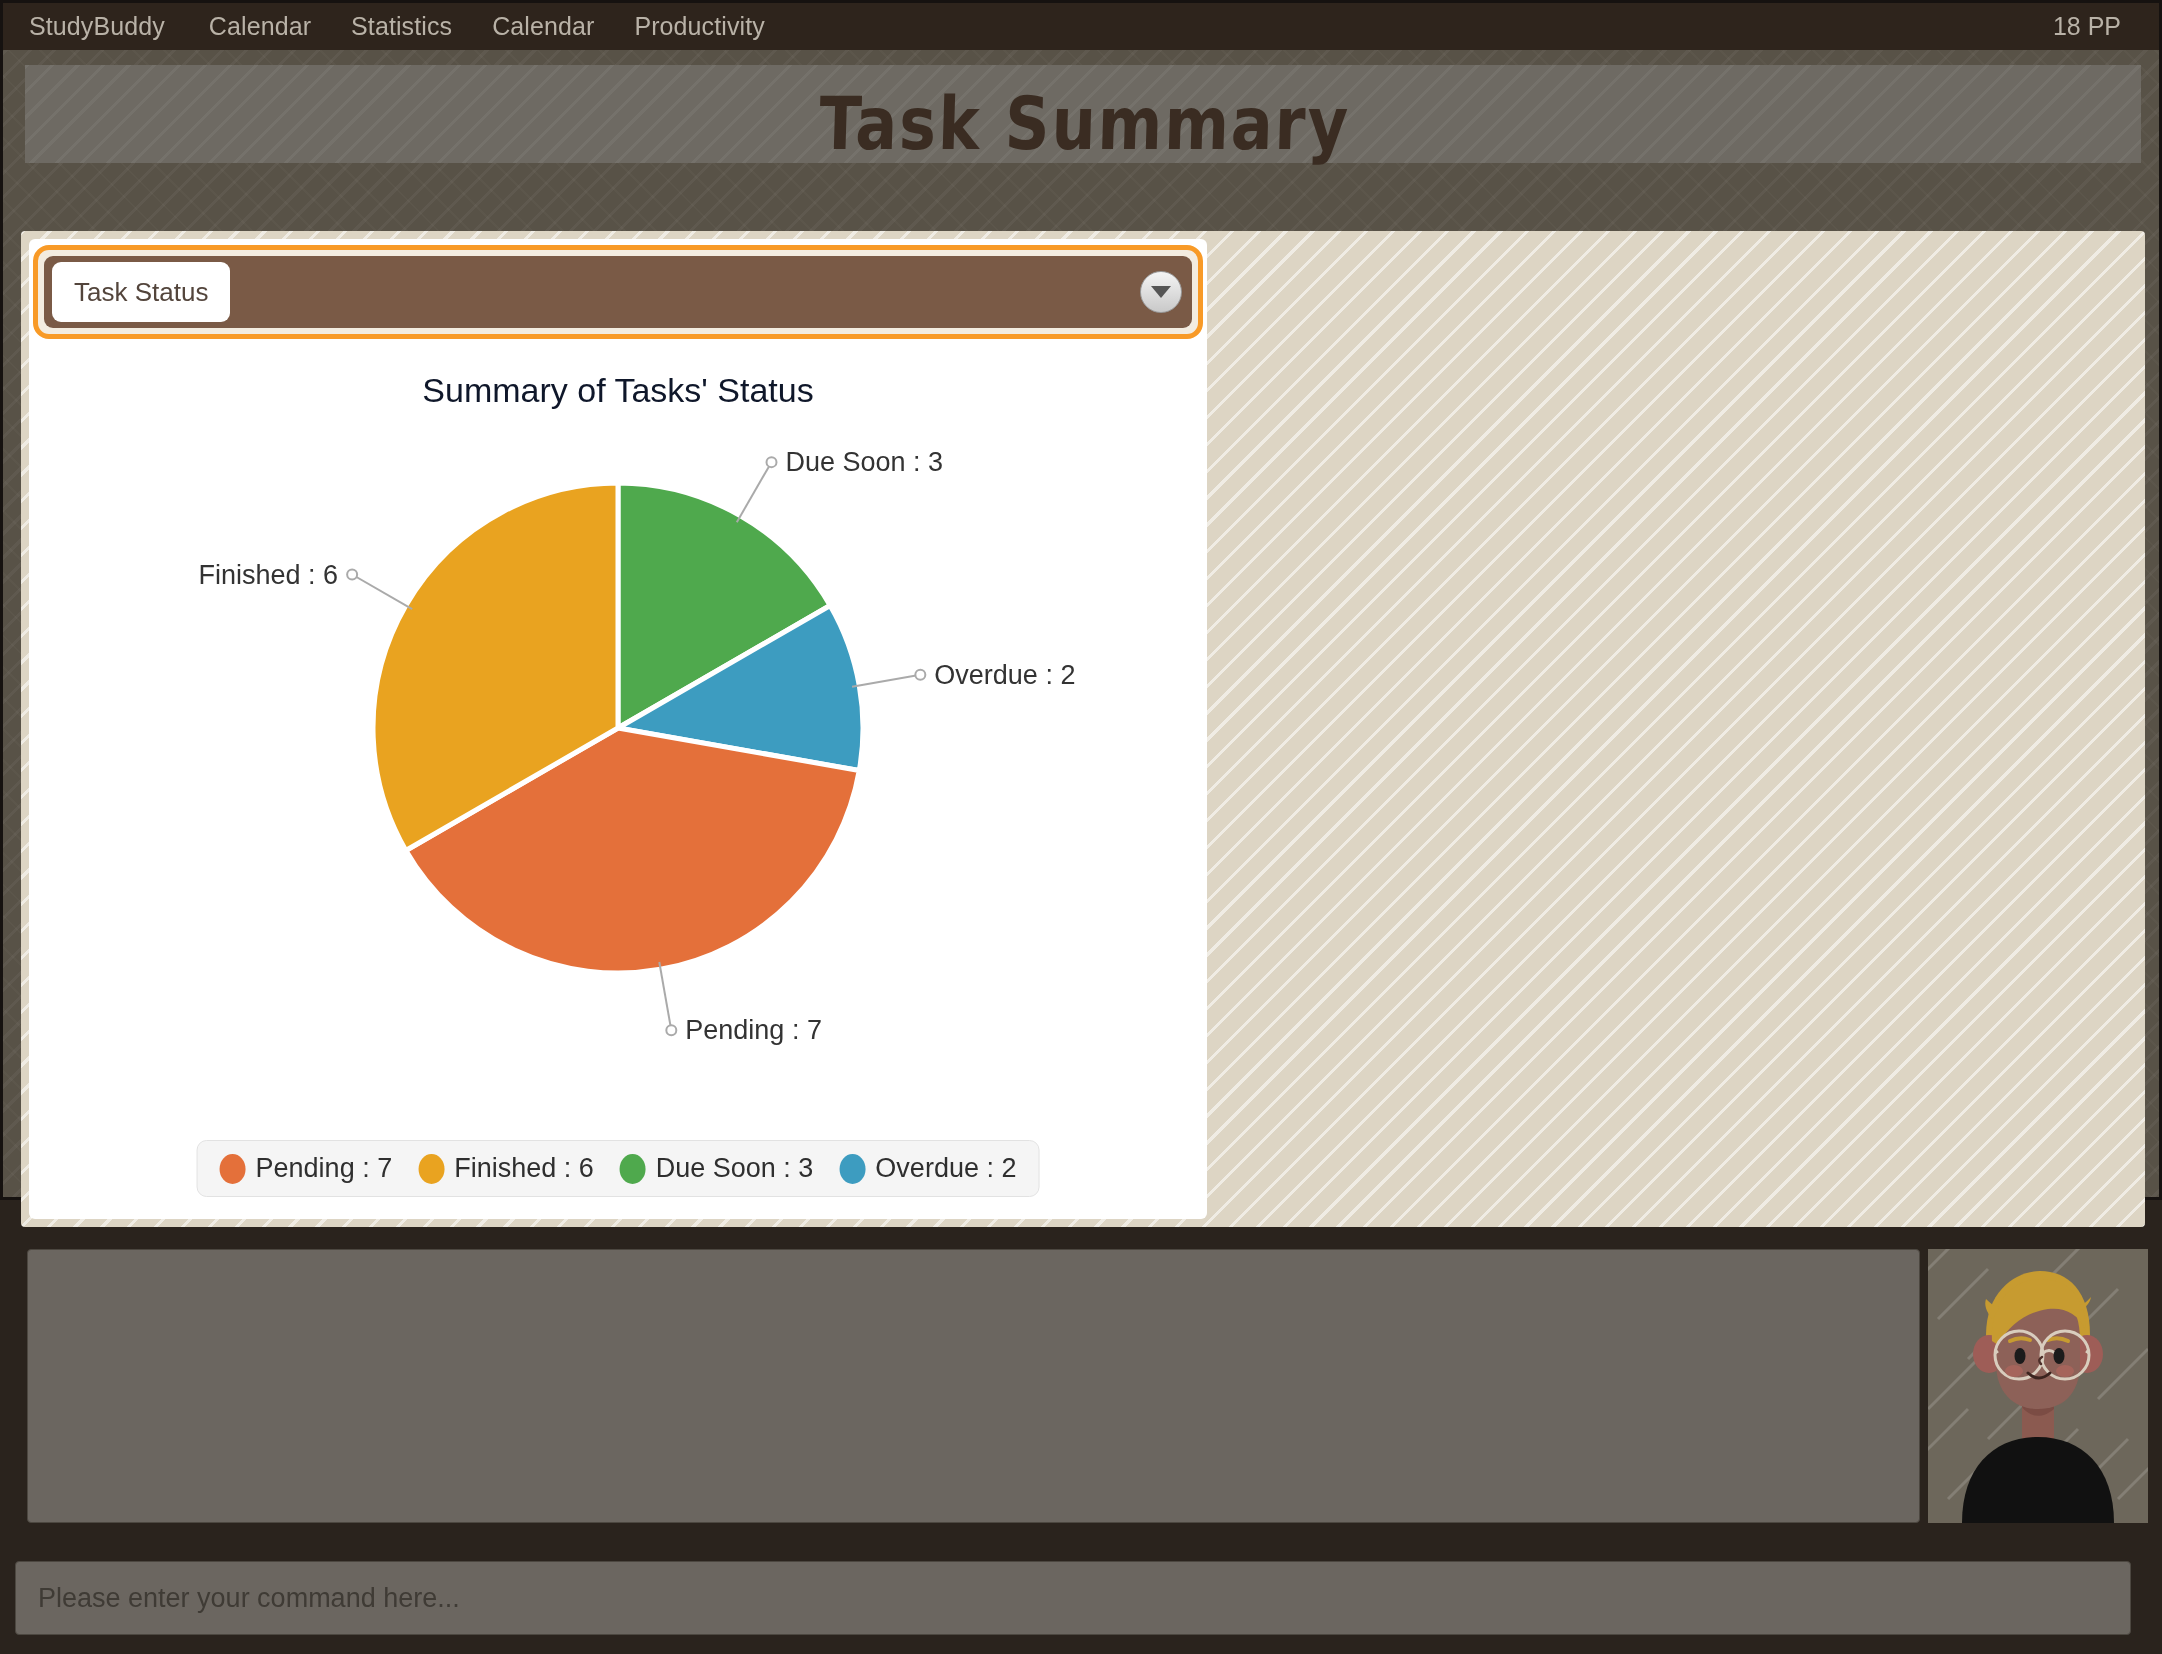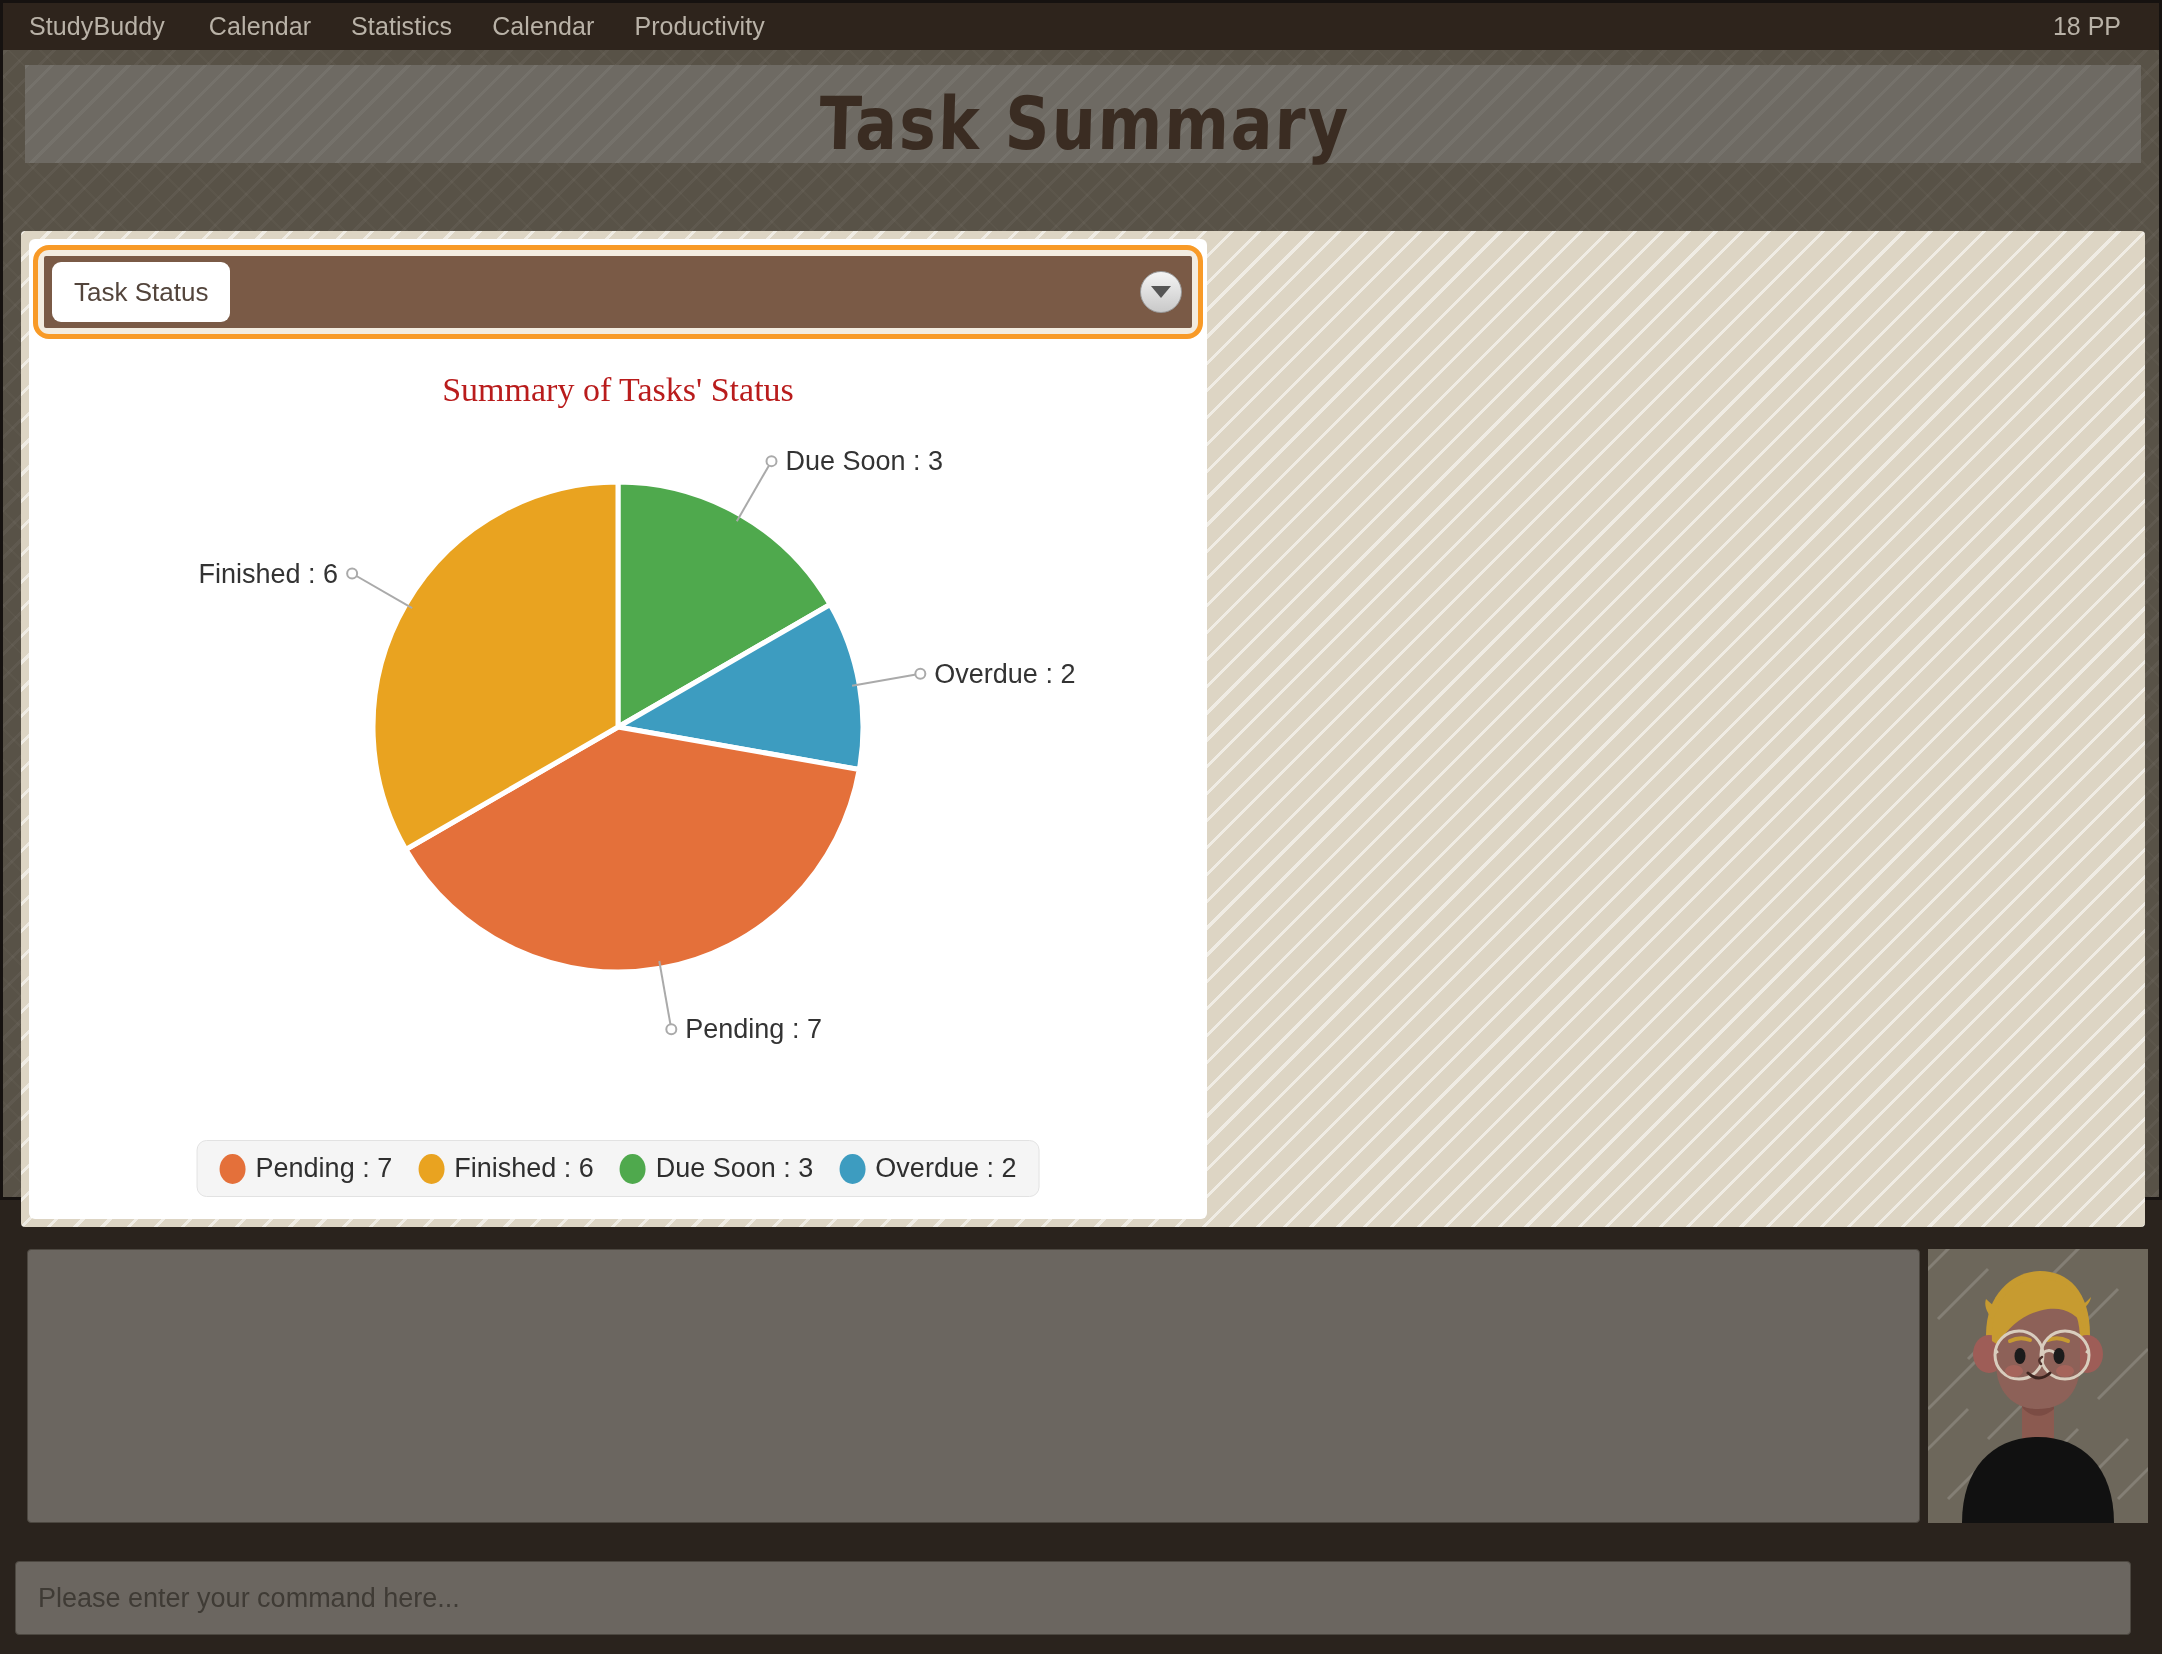--- a/index.html
+++ b/index.html
@@ -102,21 +102,21 @@
     position: relative;
     margin: 6px 4px 0 4px;
     padding: 6px;
     border: 5px solid #f89a27;
     border-radius: 16px;
     background: #f3ece0;
   }
   #tabstrip {
     display: flex; align-items: stretch;
     background: #7a5a46;
-    border-radius: 2px;
+    border-radius: 9px;
     height: 72px;
     overflow: hidden;
     position: relative;
   }
   .tab {
     display: flex; align-items: center;
     padding: 0 26px;
     font-size: 26px;
     color: #f2ece4;
     white-space: nowrap;
@@ -149,23 +149,22 @@
 
   
   #chart-area {
     flex: 1;
     position: relative;
     padding-top: 14px;
   }
   #chart-title {
     text-align: center;
     font-size: 34px;
-    color: #b91c1c;
+    color: #0f172a;
     margin-top: 18px;
-    font-family: Liberation Serif, serif;
   }
   #pie-stage {
     position: relative;
     width: 100%; height: 700px;
   }
   #pie-svg { position: absolute; left: 50%; top: 0; transform: translateX(-50%); }
 
   .pie-cap { font-size: 27px; fill: #333333; font-family: "Liberation Sans", sans-serif; }
   .leader { stroke: #aaaaaa; stroke-width: 2; fill: none; }
   .leader-dot { fill: #ffffff; stroke: #aaaaaa; stroke-width: 2; }

